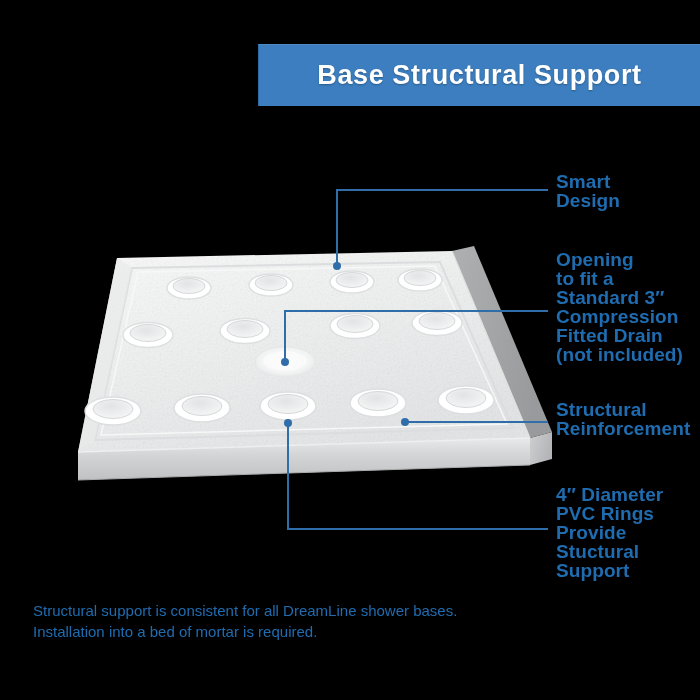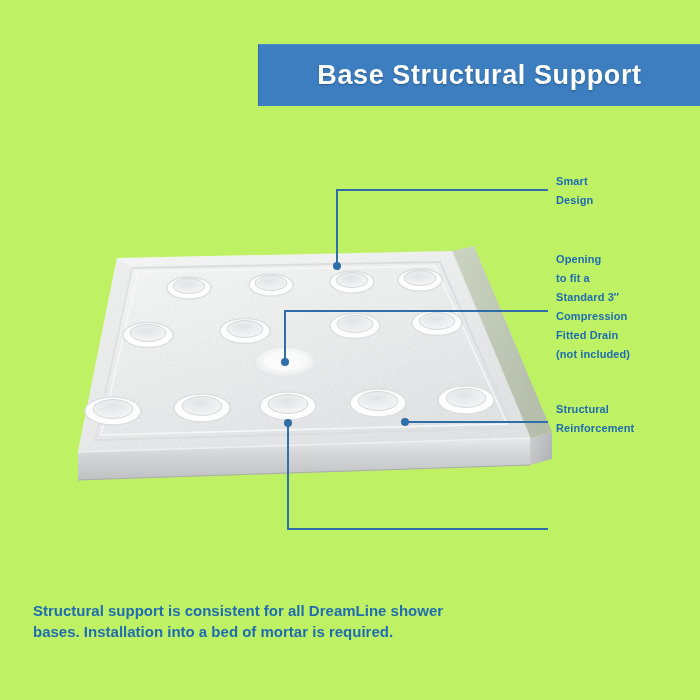--- a/index.html
+++ b/index.html
@@ -4,21 +4,21 @@
 <style>
   html, body {
     margin: 0;
     padding: 0;
     background: #ffffff;
   }
   #page {
     position: relative;
     width: 700px;
     height: 700px;
-    background: #bef264;
+    background: #000000;
     overflow: hidden;
     font-family: "Liberation Sans", sans-serif;
   }
 
   
   #header-banner {
     position: absolute;
     left: 258px;
     top: 44px;
     width: 442px;
@@ -37,40 +37,40 @@
     font-weight: bold;
     letter-spacing: 0.6px;
     text-shadow: 0 1px 2px rgba(0,0,0,0.28);
     white-space: nowrap;
   }
 
   
   .anno {
     position: absolute;
     color: #1f6cb0;
-    font-size: 11px;
+    font-size: 19px;
     font-weight: bold;
     line-height: 19px;
     letter-spacing: 0.1px;
     white-space: pre-line;
   }
   #anno-smart-design    { left: 556px; top: 172px; }
   #anno-opening-drain   { left: 556px; top: 250px; }
   #anno-fiberglass      { left: 556px; top: 400px; }
   #anno-pvc-rings       { left: 556px; top: 485px; }
 
   
   #bottom-caption {
     position: absolute;
     left: 33px;
     top: 600px;
     width: 450px;
     color: #1f6cb0;
     font-size: 15px;
-    font-weight: bold;
+    font-weight: normal;
     line-height: 21px;
     white-space: pre-line;
   }
 
   
   #leaders {
     position: absolute;
     left: 0;
     top: 0;
     width: 700px;
@@ -255,16 +255,21 @@
   <div class="anno" id="anno-opening-drain">Opening
 to fit a
 Standard 3″
 Compression
 Fitted Drain
 (not included)</div>
 
   <div class="anno" id="anno-fiberglass">Structural
 Reinforcement</div>
 
+  <div class="anno" id="anno-pvc-rings">4″ Diameter
+PVC Rings
+Provide
+Stuctural
+Support</div>
 
   <div id="bottom-caption">Structural support is consistent for all DreamLine shower bases. Installation into a bed of mortar is required.</div>
 
 </div>
 
 </body></html>

